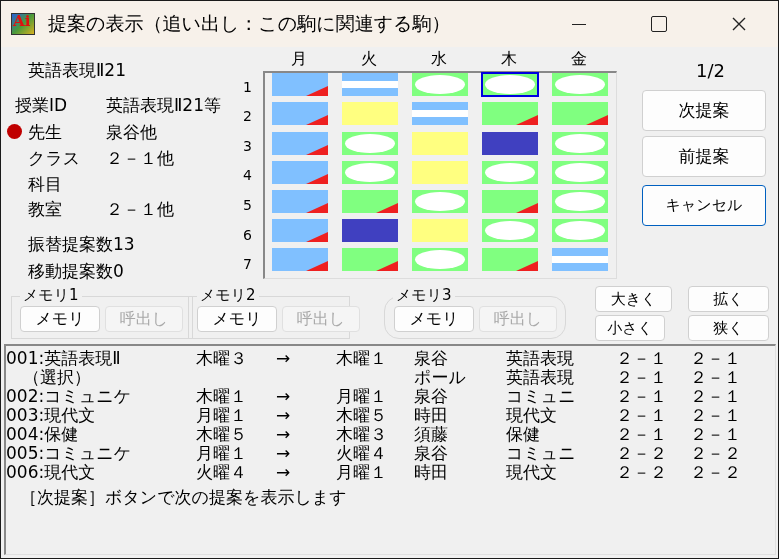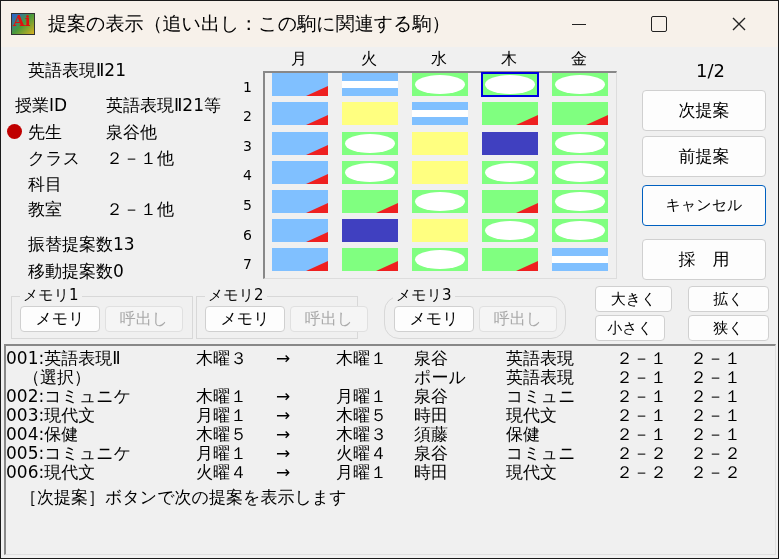--- a/index.html
+++ b/index.html
@@ -127,28 +127,27 @@
       <div class="cell c-green-red" style="left: 77px; top: 175px;"></div>
       <div class="cell c-oval" style="left: 147px; top: 175px;"></div>
       <div class="cell c-green-red" style="left: 217px; top: 175px;"></div>
       <div class="cell c-stripe" style="left: 287px; top: 175px;"></div>
     </div>
 
   <div class="page-num">1/2</div>
   <button class="btn rbtn" style="top:89px;">次提案</button>
   <button class="btn rbtn" style="top:135px;">前提案</button>
   <button class="btn rbtn focus" style="top:184px;font-size:15px;">キャンセル</button>
-  <button class="btn rbtn" style="top:238px;">採　用</button>
 
   <div class="group" style="left:10px;width:182px;">
     <div class="group-title">メモリ1</div>
     <button class="btn small-btn" style="left:8px;top:9px;width:80px;font-size:16px;">メモリ</button>
     <button class="btn small-btn disabled" style="left:93px;top:9px;width:78px;font-size:16px;">呼出し</button>
   </div>
-  <div class="group" style="left:195px;width:162px;">
+  <div class="group" style="left:187px;width:162px;">
     <div class="group-title">メモリ2</div>
     <button class="btn small-btn" style="left:8px;top:9px;width:80px;font-size:16px;">メモリ</button>
     <button class="btn small-btn disabled" style="left:93px;top:9px;width:78px;font-size:16px;">呼出し</button>
   </div>
   <div class="group" style="left:383px;width:182px;border-radius:15px;">
     <div class="group-title">メモリ3</div>
     <button class="btn small-btn" style="left:9px;top:9px;width:80px;font-size:16px;">メモリ</button>
     <button class="btn small-btn disabled" style="left:94px;top:9px;width:78px;font-size:16px;">呼出し</button>
   </div>
 

